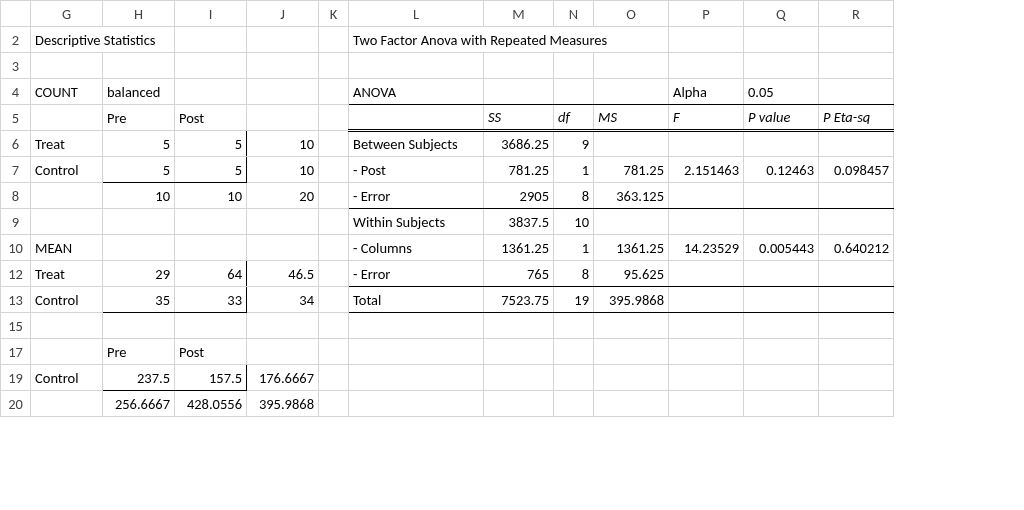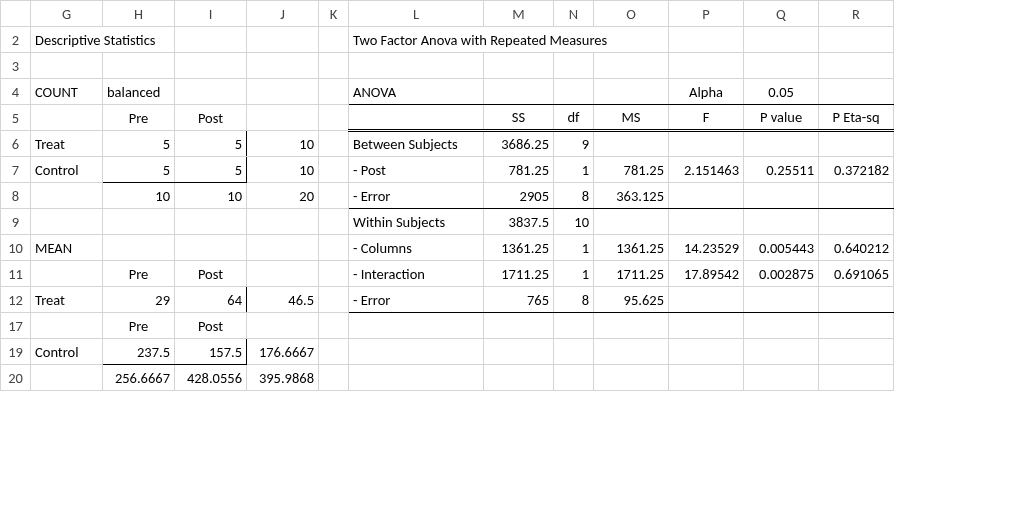--- a/index.html
+++ b/index.html
@@ -30,22 +30,22 @@
       font-weight: normal;
       text-align: center;
       color: #444;
     }
     .row-hdr {
       text-align: center;
       background: #fff;
       color: #444;
     }
     .num { text-align: right; }
-    .ctr { text-align: center; }
-    .italic { }
+    .ctr { }
+    .italic { font-style: italic; }
     
     .b-t { border-top: 1.5px solid #000; }
     .b-b { border-bottom: 1.5px solid #000; }
     .b-l { border-left: 1.5px solid #000; }
     .b-r { border-right: 1.5px solid #000; }
     
     .dbl-b { border-bottom: 3px double #000; }
     
     .rule-b { border-bottom: 1.5px solid #000; }
   </style>
@@ -167,22 +167,22 @@
     <td>Control</td>
     <td class="num b-b b-l">5</td>
     <td class="num b-b b-r">5</td>
     <td class="num">10</td>
     <td></td>
     <td>- Post</td>
     <td class="num">781.25</td>
     <td class="num">1</td>
     <td class="num">781.25</td>
     <td class="num">2.151463</td>
-    <td class="num">0.25511</td>
-    <td class="num">0.372182</td>
+    <td class="num">0.12463</td>
+    <td class="num">0.098457</td>
   </tr>
 
   <tr>
     <td class="row-hdr">8</td>
     <td></td>
     <td class="num">10</td>
     <td class="num">10</td>
     <td class="num">20</td>
     <td></td>
     <td class="rule-b">- Error</td>
@@ -219,54 +219,69 @@
     <td></td>
     <td>- Columns</td>
     <td class="num">1361.25</td>
     <td class="num">1</td>
     <td class="num">1361.25</td>
     <td class="num">14.23529</td>
     <td class="num">0.005443</td>
     <td class="num">0.640212</td>
   </tr>
 
-  <tr>
-    <td class="row-hdr">11</td>
-    <td></td>
-    <td class="ctr">Pre</td>
-    <td class="ctr">Post</td>
-    <td></td>
-    <td></td>
-    <td>- Interaction</td>
-    <td class="num">1711.25</td>
-    <td class="num">1</td>
-    <td class="num">1711.25</td>
-    <td class="num">17.89542</td>
-    <td class="num">0.002875</td>
-    <td class="num">0.691065</td>
-  </tr>
 
   <tr>
     <td class="row-hdr">12</td>
     <td>Treat</td>
     <td class="num b-t b-l">29</td>
     <td class="num b-t b-r">64</td>
     <td class="num">46.5</td>
     <td></td>
     <td class="rule-b">- Error</td>
     <td class="num rule-b">765</td>
     <td class="num rule-b">8</td>
     <td class="num rule-b">95.625</td>
     <td class="rule-b"></td>
     <td class="rule-b"></td>
     <td class="rule-b"></td>
   </tr>
 
-
-
+  <tr>
+    <td class="row-hdr">13</td>
+    <td>Control</td>
+    <td class="num b-b b-l">35</td>
+    <td class="num b-b b-r">33</td>
+    <td class="num">34</td>
+    <td></td>
+    <td class="rule-b">Total</td>
+    <td class="num rule-b">7523.75</td>
+    <td class="num rule-b">19</td>
+    <td class="num rule-b">395.9868</td>
+    <td class="rule-b"></td>
+    <td class="rule-b"></td>
+    <td class="rule-b"></td>
+  </tr>
+
+
+  <tr>
+    <td class="row-hdr">15</td>
+    <td></td>
+        <td></td>
+        <td></td>
+        <td></td>
+        <td></td>
+        <td></td>
+        <td></td>
+        <td></td>
+        <td></td>
+        <td></td>
+        <td></td>
+        <td></td>
+  </tr>
 
 
   <tr>
     <td class="row-hdr">17</td>
     <td></td>
     <td class="ctr">Pre</td>
     <td class="ctr">Post</td>
     <td></td>
         <td></td>
         <td></td>

